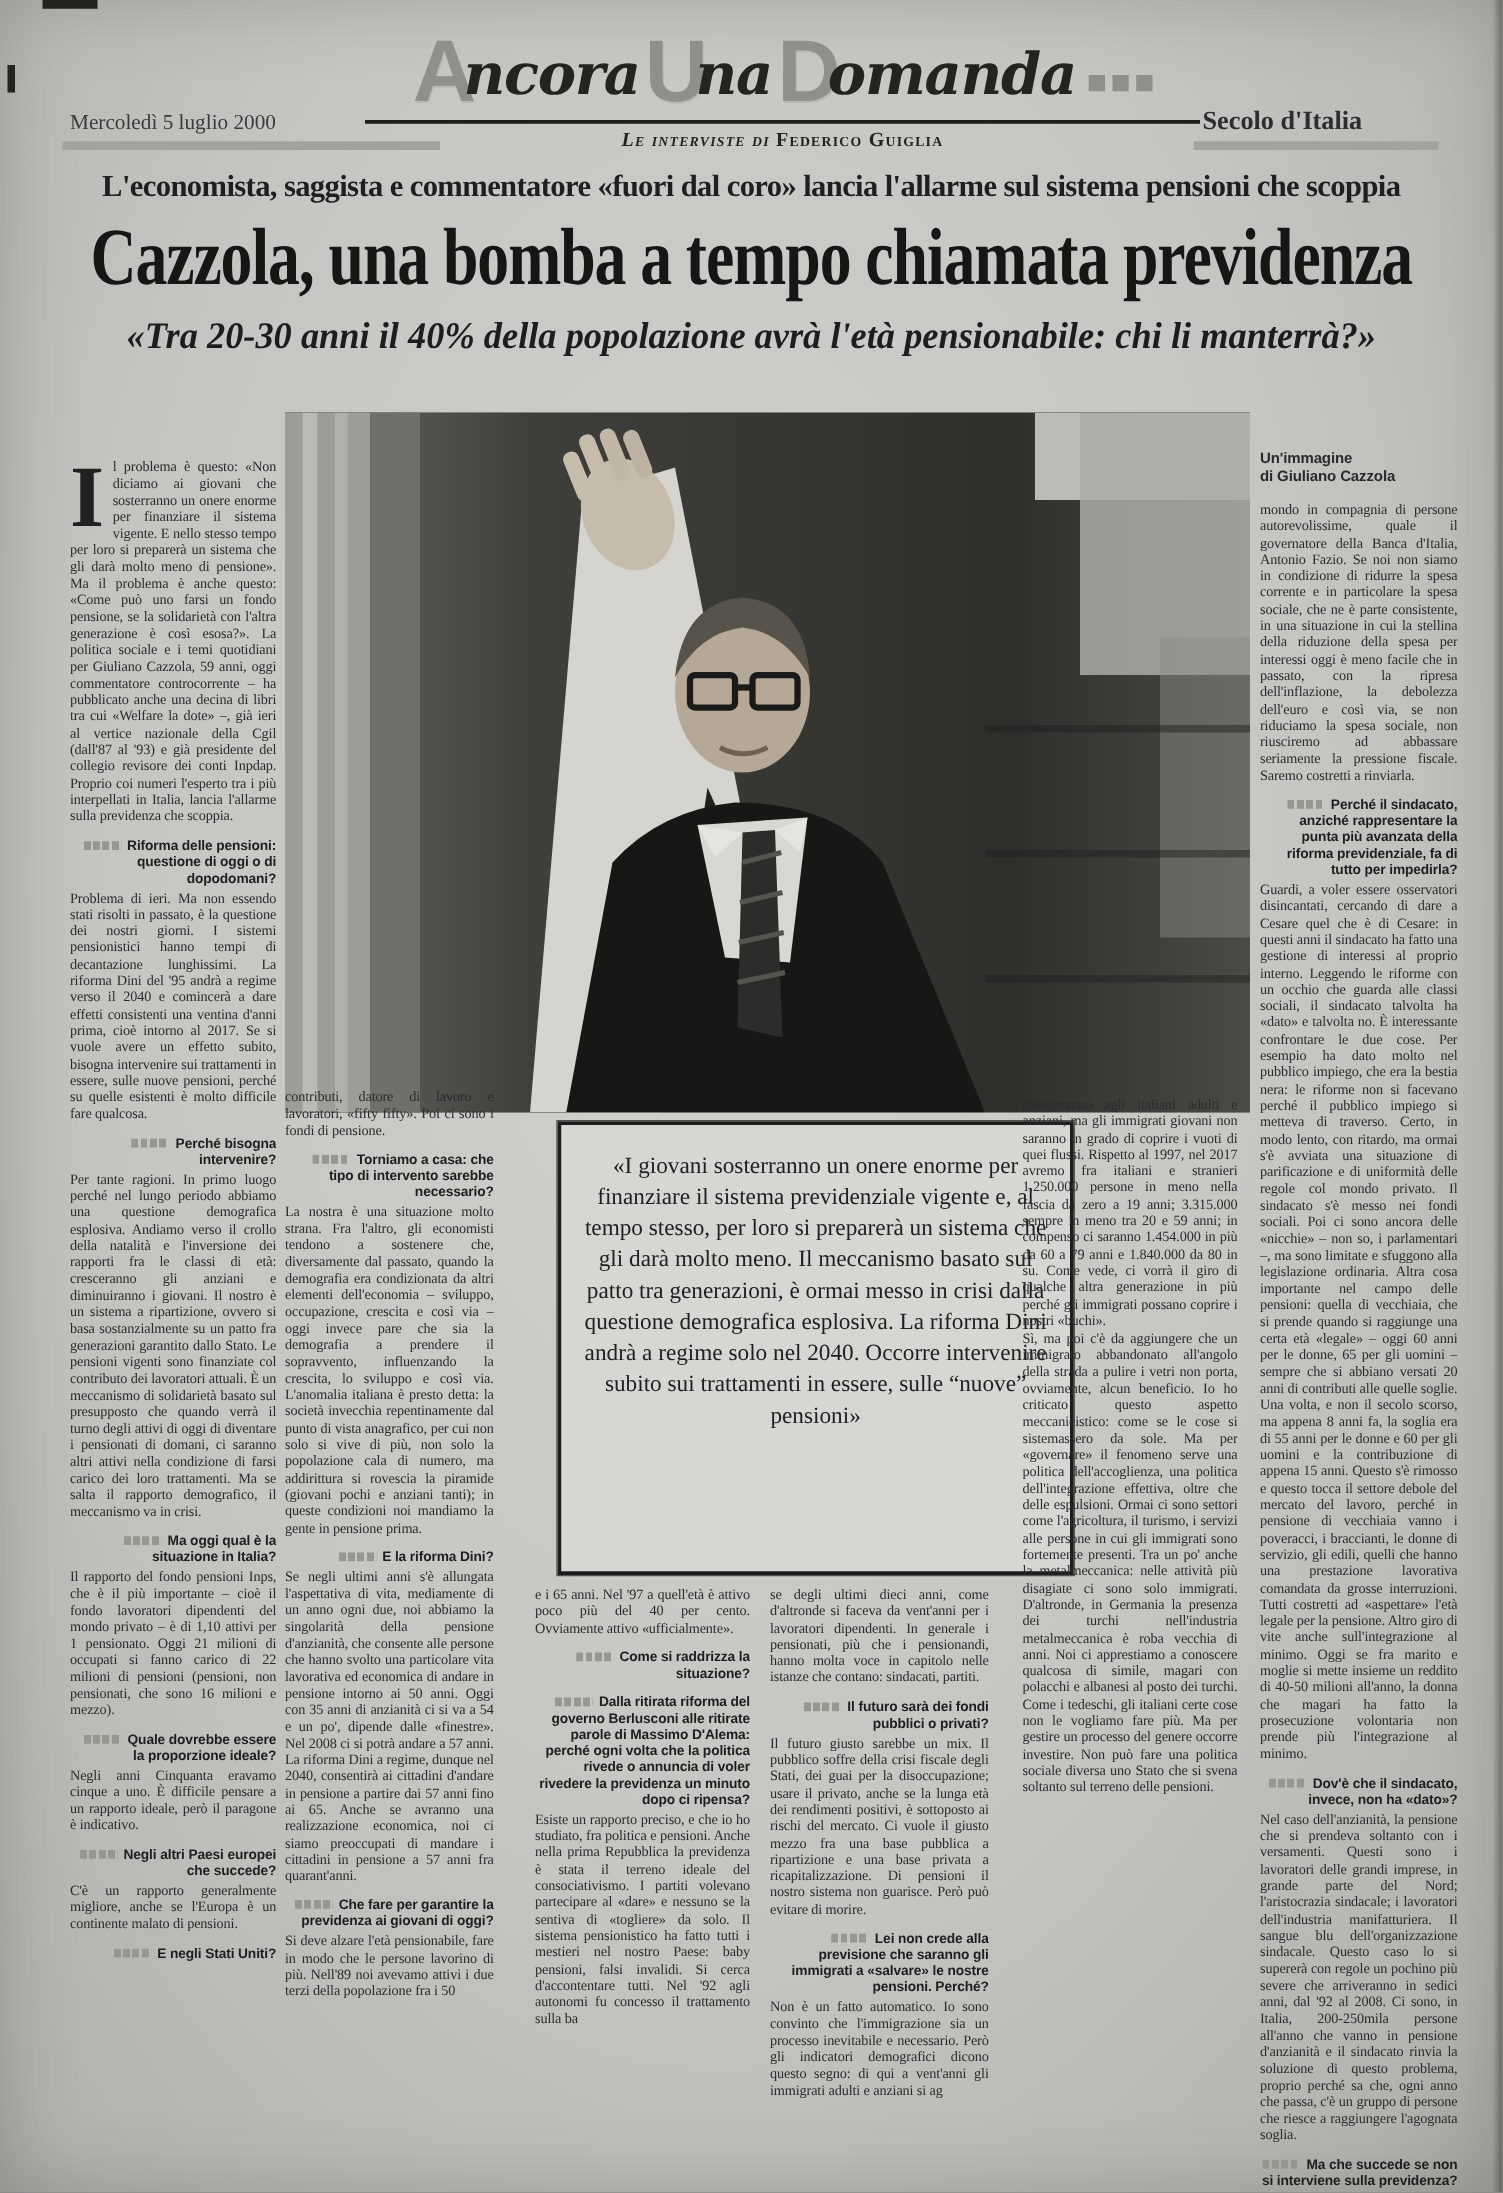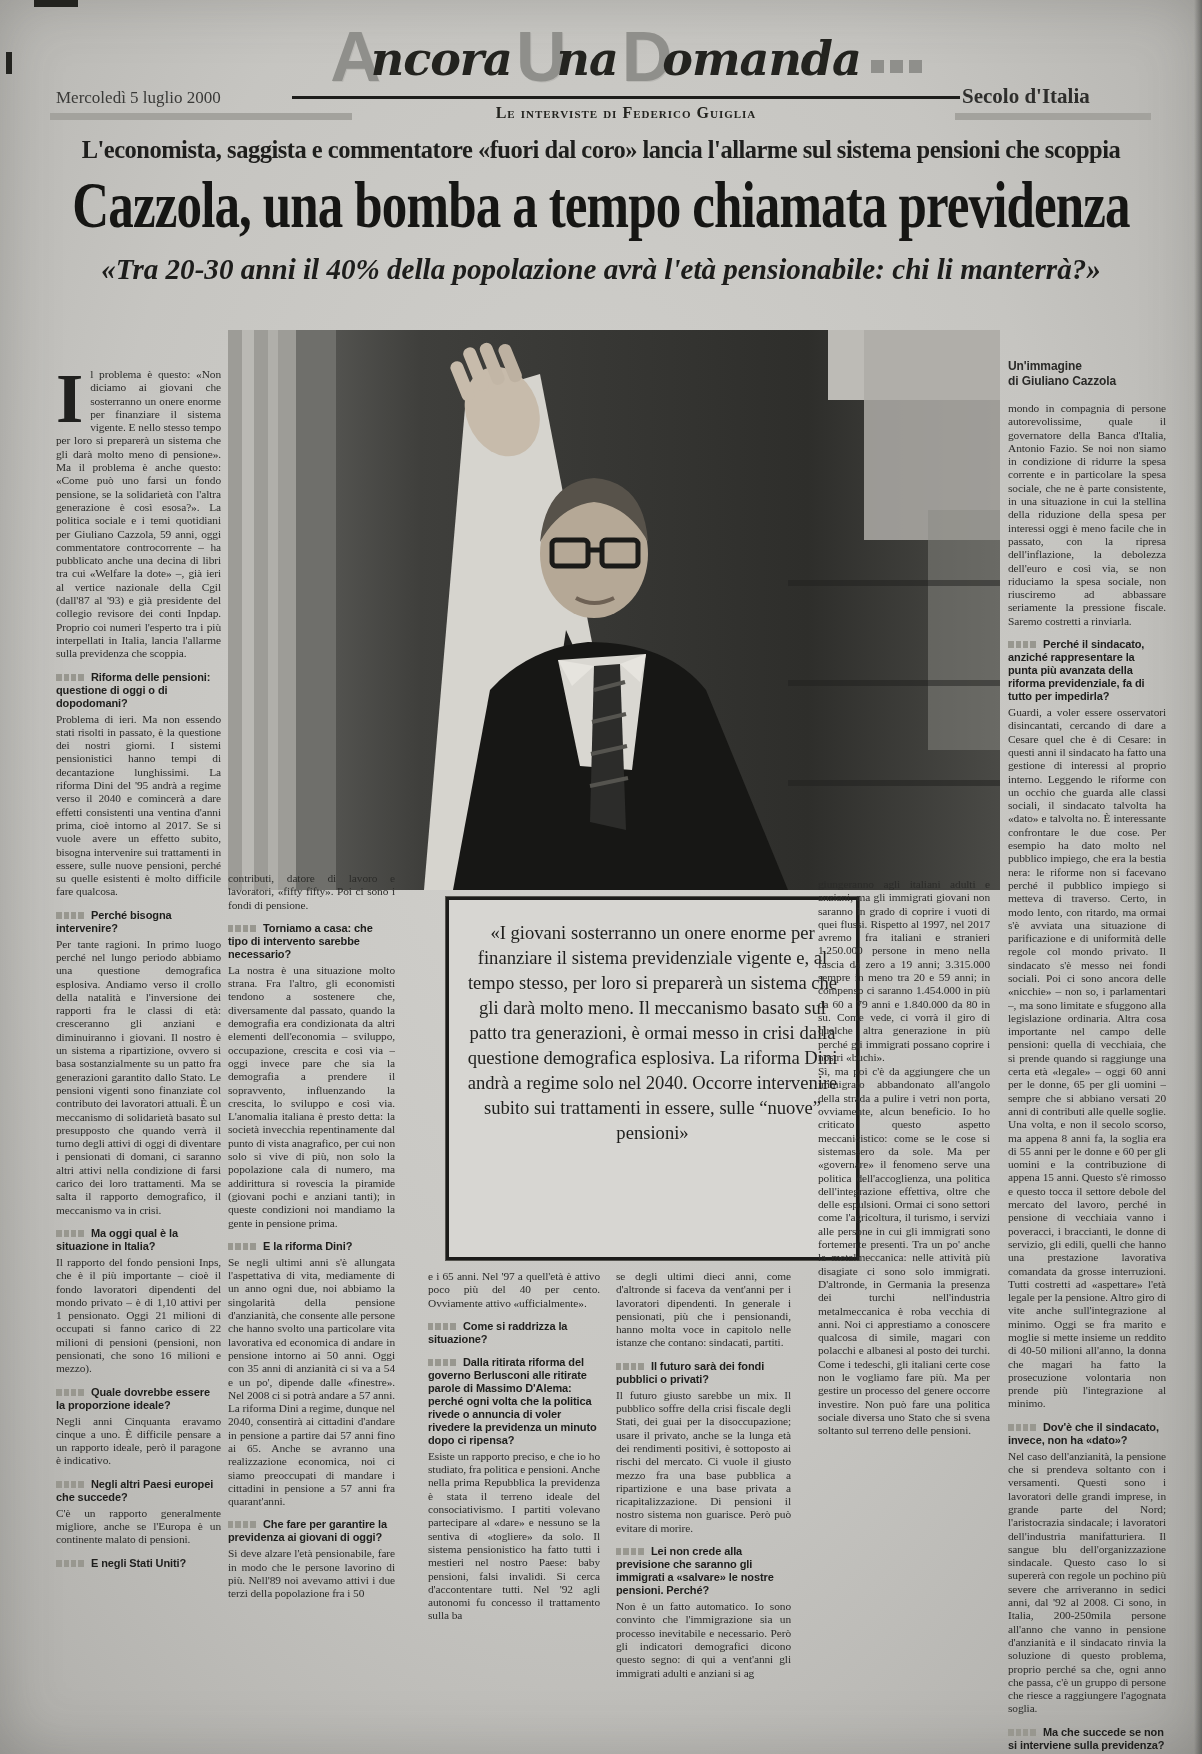--- a/index.html
+++ b/index.html
@@ -19,38 +19,38 @@
 
   .masthead{position:absolute;left:292px;top:22px;width:668px;text-align:center;}
   .mastline{white-space:nowrap;line-height:70px;height:72px;}
   .bigletter{font-family:"Liberation Sans",sans-serif;font-weight:900;font-size:70px;color:#8f8f8b;
              letter-spacing:-2px;vertical-align:-6px;text-shadow:1px 1px 0 #b9b8b4;}
   .scriptword{font-family:"DejaVu Serif",serif;font-style:italic;font-weight:bold;font-size:46px;
              color:#23231f;margin-left:-8px;letter-spacing:-1px;}
   .mdot{display:inline-block;width:13px;height:13px;background:#8f8f8b;margin-left:6px;vertical-align:2px;}
   .mastrule{height:3px;background:#1d1d1b;margin-top:2px;}
   .strapline{margin-top:5px;font-size:16px;letter-spacing:1px;color:#23231f;}
-  .strap-pre{font-variant:small-caps;font-weight:bold;}
+  .strap-pre{font-style:italic;font-variant:small-caps;font-weight:bold;}
   .strap-author{font-variant:small-caps;font-weight:bold;}
 
   .kicker{position:absolute;left:52px;top:136px;width:1098px;text-align:center;
           font-size:24.5px;font-weight:bold;letter-spacing:-0.5px;color:#1f1f1d;white-space:nowrap;}
   .headline{position:absolute;left:0;top:168px;width:1202px;text-align:center;
             font-size:58px;font-weight:bold;color:#161614;white-space:nowrap;
             transform:scaleX(.88) scaleY(1.12);transform-origin:center top;letter-spacing:-1px;}
   .deck{position:absolute;left:52px;top:252px;width:1098px;text-align:center;
         font-size:30px;font-weight:bold;font-style:italic;color:#1d1d1b;white-space:nowrap;
         transform:scaleX(.97);transform-origin:center top;}
 
   
   .col{position:absolute;overflow:hidden;text-align:justify;font-size:11.4px;line-height:13.3px;
        color:#2b2b29;letter-spacing:-0.1px;}
   .col p{margin:0 0 1px 0;}
   p.q{font-family:"Liberation Sans",sans-serif;font-weight:bold;font-size:11px;line-height:13px;
-      margin:10px 0 3px 0;text-align:left;color:#1e1e1c;}
+      margin:10px 0 3px 0;text-align:right;color:#1e1e1c;}
   .qmark{display:inline-block;width:30px;height:7px;margin-right:5px;
          background:repeating-linear-gradient(90deg,#98978f 0 5.5px,rgba(0,0,0,0) 5.5px 7.5px);}
   .dropcap{float:left;font-size:70px;line-height:54px;padding:4px 7px 0 0;font-weight:bold;color:#20201e;}
 
   .c1{left:56px;top:368px;width:165px;height:1372px;}
   .c2{left:228px;top:872px;width:167px;height:870px;}
   .c3{left:428px;top:1270px;width:172px;height:474px;}
   .c4{left:616px;top:1270px;width:175px;height:474px;}
   .c5{left:818px;top:878px;width:172px;height:864px;}
   .c6{left:1008px;top:323px;width:158px;height:1410px;margin-top:36px;}

